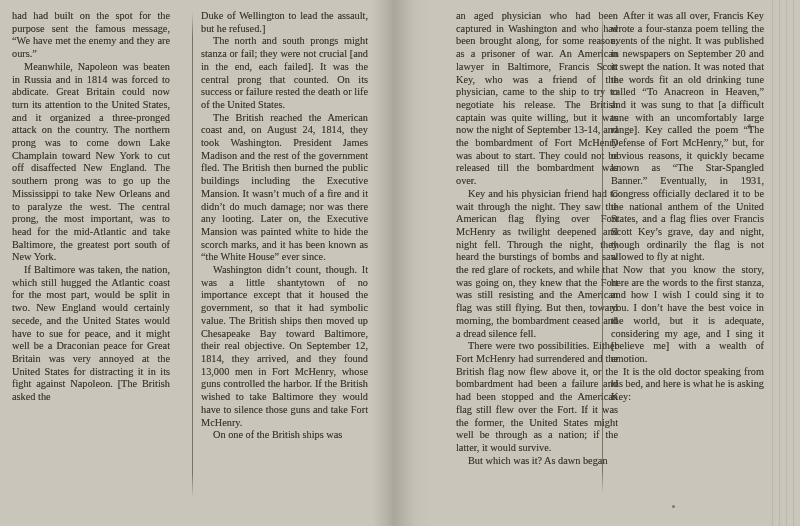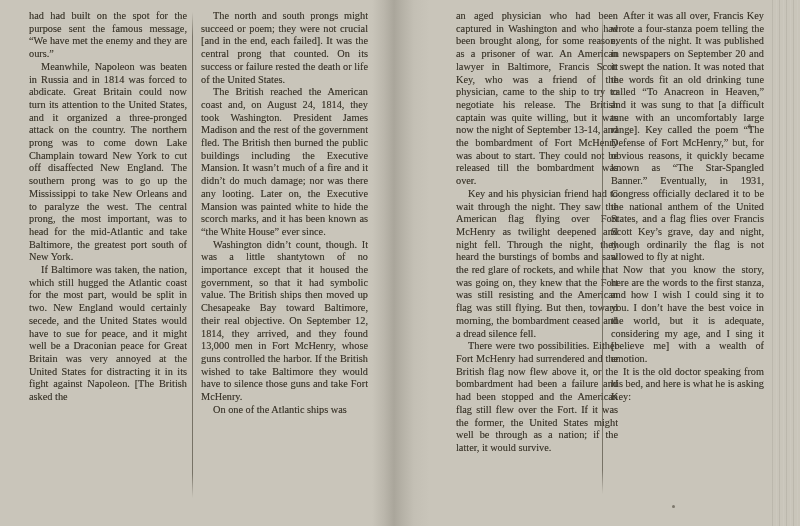--- a/index.html
+++ b/index.html
@@ -48,41 +48,43 @@
 </style>
 </head>
 <body>
 
 <div class="spread">
 
   <div class="gutter-shade"></div>
   <div class="edge-streaks"></div>
 
   <div>
-    <div class="column" style="left:29px;width:158px">
+    <div class="column" style="left:12px;width:158px">
       <p class="cont">had had built on the spot for the purpose sent the famous message, “We have met the enemy and they are ours.”</p>
       <p class="ind">Meanwhile, Napoleon was beaten in Russia and in 1814 was forced to abdicate. Great Britain could now turn its attention to the United States, and it organized a three-pronged attack on the country. The northern prong was to come down Lake Champlain toward New York to cut off disaffected New England. The southern prong was to go up the Mississippi to take New Orleans and to paralyze the west. The central prong, the most important, was to head for the mid-Atlantic and take Baltimore, the greatest port south of New York.</p>
       <p class="ind">If Baltimore was taken, the nation, which still hugged the Atlantic coast for the most part, would be split in two. New England would certainly secede, and the United States would have to sue for peace, and it might well be a Draconian peace for Great Britain was very annoyed at the United States for distracting it in its fight against Napoleon. [The British asked the</p>
     </div>
 
     <div class="rule" style="left:192px;top:12px;height:486px"></div>
 
     <div class="column" style="left:201px;width:167px">
-      <p class="ind">The north and south prongs might succeed or poem; they were not crucial [and in the end, each failed]. It was the central prong that counted. On its success or failure rested the death or life of the United States.</p>
+      <p class="cont">Duke of Wellington to lead the assault, but he refused.]</p>
+      <p class="ind">The north and south prongs might stanza or fail; they were not crucial [and in the end, each failed]. It was the central prong that counted. On its success or failure rested the death or life of the United States.</p>
       <p class="ind">The British reached the American coast and, on August 24, 1814, they took Washington. President James Madison and the rest of the government fled. The British then burned the public buildings including the Executive Mansion. It wasn’t much of a fire and it didn’t do much damage; nor was there any looting. Later on, the Executive Mansion was painted white to hide the scorch marks, and it has been known as “the White House” ever since.</p>
       <p class="ind">Washington didn’t count, though. It was a little shantytown of no importance except that it housed the government, so that it had symbolic value. The British ships then moved up Chesapeake Bay toward Baltimore, their real objective. On September 12, 1814, they arrived, and they found 13,000 men in Fort McHenry, whose guns controlled the harbor. If the British wished to take Baltimore they would have to silence those guns and take Fort McHenry.</p>
-      <p class="ind">On one of the Atlantic ships was</p>
+      <p class="ind">On one of the British ships was</p>
     </div>
   </div>
 
   <div>
     <div class="column" style="left:456px;width:162px">
       <p class="cont">an aged physician who had been captured in Washington and who had been brought along, for some reason, as a prisoner of war. An American lawyer in Baltimore, Francis Scott Key, who was a friend of the physician, came to the ship to try to negotiate his release. The British captain was quite willing, but it was now the night of September 13-14, and the bombardment of Fort McHenry was about to start. They could not be released till the bombardment was over.</p>
       <p class="ind">Key and his physician friend had to wait through the night. They saw the American flag flying over Fort McHenry as twilight deepened and night fell. Through the night, they heard the burstings of bombs and saw the red glare of rockets, and while that was going on, they knew that the Fort was still resisting and the American flag was still flying. But then, toward morning, the bombardment ceased and a dread silence fell.</p>
       <p class="ind">There were two possibilities. Either Fort McHenry had surrendered and the British flag now flew above it, or the bombardment had been a failure and had been stopped and the American flag still flew over the Fort. If it was the former, the United States might well be through as a nation; if the latter, it would survive.</p>
+      <p class="ind">But which was it? As dawn began</p>
     </div>
 
     <div class="rule" style="left:602px;top:12px;height:482px"></div>
 
     <div class="column" style="left:611px;width:153px">
       <p class="ind">After it was all over, Francis Key wrote a four-stanza poem telling the events of the night. It was published in newspapers on September 20 and it swept the nation. It was noted that the words fit an old drinking tune called “To Anacreon in Heaven,” and it was sung to that [a difficult tune with an uncomfortably large range]. Key called the poem “The Defense of Fort McHenry,” but, for obvious reasons, it quickly became known as “The Star-Spangled Banner.” Eventually, in 1931, Congress officially declared it to be the national anthem of the United States, and a flag flies over Francis Scott Key’s grave, day and night, though ordinarily the flag is not allowed to fly at night.</p>
       <p class="ind">Now that you know the story, here are the words to the first stanza, and how I wish I could sing it to you. I don’t have the best voice in the world, but it is adequate, considering my age, and I sing it [believe me] with a wealth of emotion.</p>
       <p class="ind">It is the old doctor speaking from his bed, and here is what he is asking Key:</p>
     </div>
   </div>

